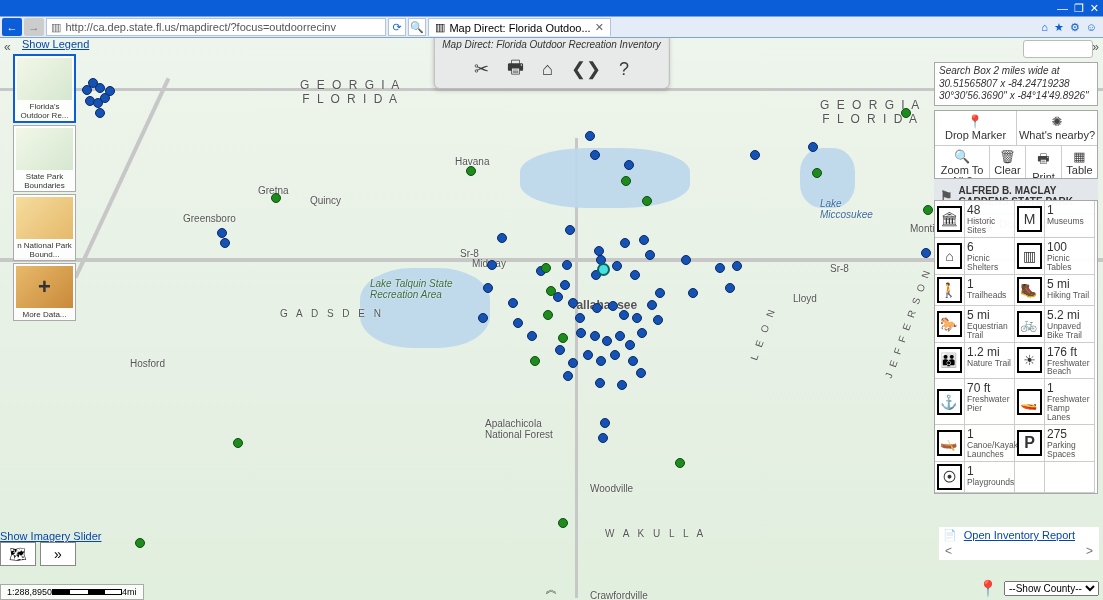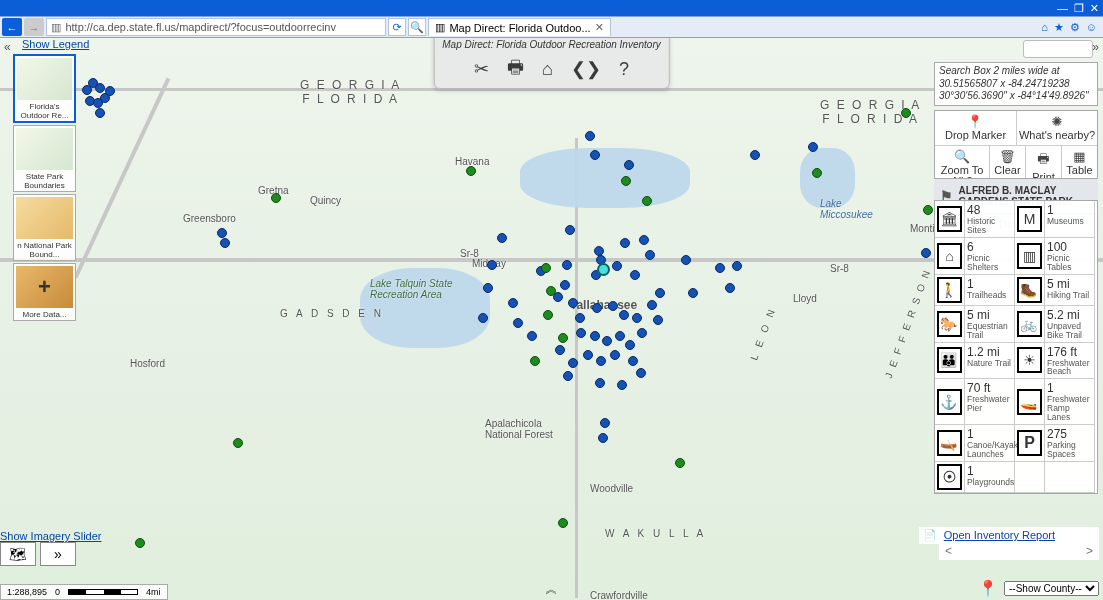--- a/index.html
+++ b/index.html
@@ -31,30 +31,30 @@
 .toc { position:absolute; left:13px; top:16px; width:63px; display:flex; flex-direction:column; gap:2px;border-radius:10px; }
 .toc .item { background:rgba(255,255,255,.85); border:1px solid #aaa; text-align:center; font-size:8px; color:#333; cursor:pointer; padding-bottom:1px; }
 .toc .item.sel { border:2px solid #0b5ed7; }
 .toc .thumb { height:42px; background:linear-gradient(135deg,#F3F7E8,#D5E7D0); margin:2px; position:relative; }
 .toc .thumb.tan { background:linear-gradient(135deg,#F5DC9E,#E5B96A); }
 .moredata .thumb { background:linear-gradient(135deg,#E8B96A,#C88A3A); display:flex; align-items:center; justify-content:center; color:#333; font-size:22px; font-weight:bold; }
 .toolbar { position:absolute; top:-6px; left:50%; transform:translateX(-50%); background:#E8EAEA; border:1px solid #bbb; border-radius:6px; padding:4px 8px; display:flex; flex-direction:column; align-items:center; box-shadow:0 2px 4px rgba(0,0,0,.15); }
 .toolbar .title { font-size:10px; font-style:italic; color:#333; padding:2px 0 4px; }
 .toolbar .icons { display:flex; gap:18px; align-items:center; color:#3a3a3a; }
 .toolbar .icons span { font-size:18px; cursor:pointer; }
-.scale-bar { position:absolute; left:0; bottom:0; background:rgba(255,255,255,.8); border:1px solid #aaa; padding:2px 6px; font-size:9px; display:flex; align-items:center; gap:8px; }
+.scale-bar { position:absolute; left:0; bottom:0; background:rgba(255,255,255,.8); border:1px solid #aaa; padding:2px 6px; font-size:9px; display:flex; align-items:center; }
 .scale-bar .ruler { width:70px; height:6px; background:repeating-linear-gradient(90deg,#000 0 17px,#fff 17px 35px); border:1px solid #000; }
 .imagery { position:absolute; left:0; bottom:20px; color:#0645AD; text-decoration:underline; font-size:11px; cursor:pointer; }
 .imagery-ctrl { position:absolute; left:0; bottom:34px; display:flex; gap:4px; }
 .imagery-ctrl div { width:36px; height:24px; border:1px solid #888; background:#fff; display:flex; align-items:center; justify-content:center; font-size:14px; cursor:pointer; }
 .bottom-arrows { position:absolute; left:50%; bottom:2px; transform:translateX(-50%); color:#555; font-size:12px; cursor:pointer; }
 .bot-right { position:absolute; right:4px; bottom:2px; display:flex; align-items:center; gap:6px; }
 .bot-right select { font-size:10px; }
 .pin { font-size:16px; color:#666; cursor:pointer; }
-.report-link { position:absolute; right:4px; bottom:56px; width:180px; background:#fff; padding:2px 4px; font-size:11px; }
+.report-link { position:absolute; right:4px; bottom:56px; width:160px; background:#fff; padding:2px 4px; font-size:11px; }
 .report-link a { color:#0645AD; text-decoration:underline; cursor:pointer; }
 .report-link .doc { color:#1552B4; margin-right:4px; }
 .pager { position:absolute; right:4px; bottom:40px; width:160px; display:flex; justify-content:space-between; background:#fff; padding:2px 6px; color:#777; font-size:12px; }
 .rsearch { position:absolute; top:2px; right:10px; width:70px; height:18px; border:1px solid #bbb; border-radius:3px; background:#fff; }
 .panel { position:absolute; right:5px; width:164px; background:rgba(255,255,255,.97); border:1px solid #A8A8A8; font-size:10px; color:#333; }
 .p-search { top:24px; padding:2px 4px; line-height:1.25; font-style:italic; color:#333;margin-left:30px; }
 .p-actions { top:72px; }
 .p-actions .row { display:flex; border-bottom:1px solid #ccc; }
 .p-actions .row:last-child { border-bottom:0; }
 .p-actions .cell { flex:1; display:flex; flex-direction:column; align-items:center; padding:3px 0; gap:1px; cursor:pointer; }

